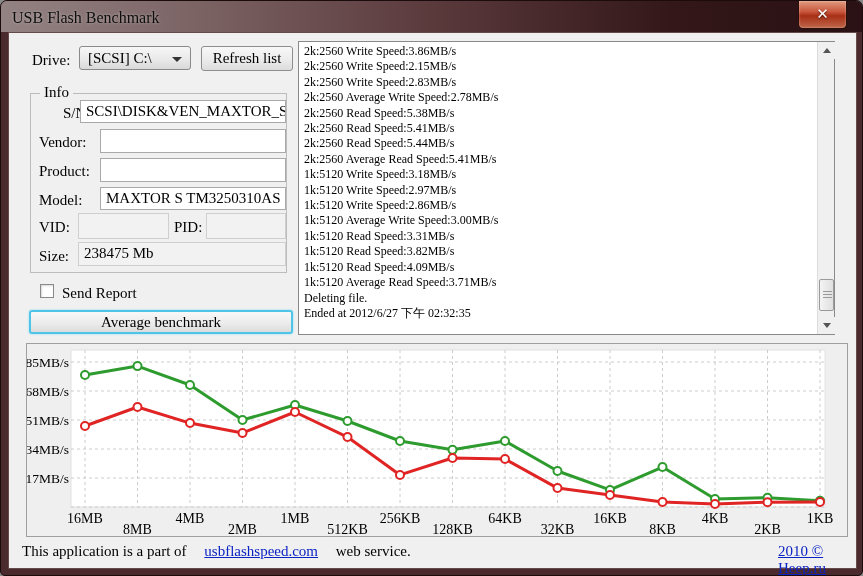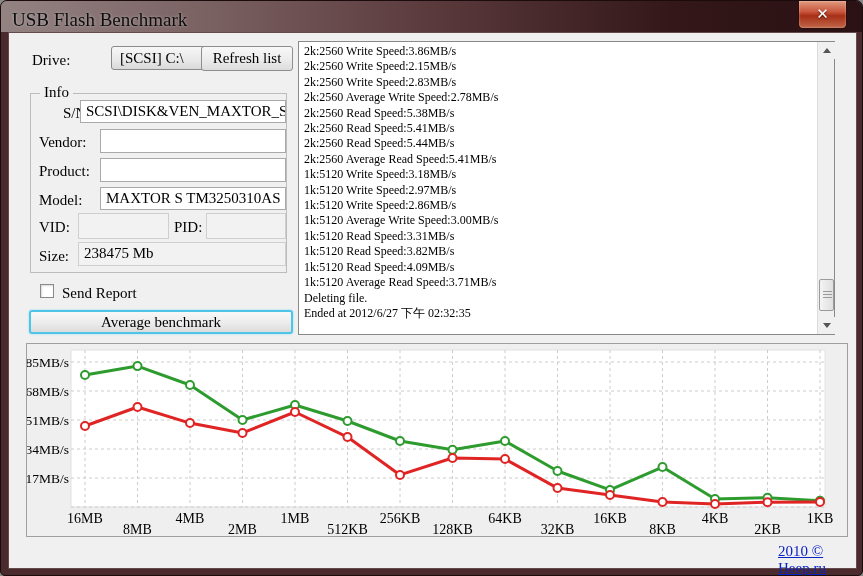--- a/index.html
+++ b/index.html
@@ -7,38 +7,38 @@
   body { font-family:"Liberation Serif", serif; font-size:15px; color:#000; position:relative; }
 
   .window { position:absolute; left:0; top:0; width:863px; height:576px;
     background:linear-gradient(180deg,#6a4c4e 0%,#533335 30%,#44242 60%,#472a2c 100%);
     background-color:#4a2a2c;
     border:1px solid #1c0b0c; border-radius:7px 7px 5px 5px;
     box-shadow:inset 0 1px 0 rgba(255,255,255,.25); overflow:hidden; }
 
   .titlebar { position:absolute; left:0; top:0; width:100%; height:31px;
     background:linear-gradient(90deg,#948383 0%,#7c6465 22%,#5b3a3c 50%,#331719 78%,#2a1113 100%); }
-  .titlebar-text { position:absolute; left:11px; top:8px; font-size:19px; color:#0d0d0d;
+  .titlebar-text { position:absolute; left:11px; top:8px; font-size:16px; color:#0d0d0d;
     text-shadow:0 0 3px rgba(255,255,255,.45); }
   .close-btn { position:absolute; left:797px; top:0px; width:49px; height:28px;
     background:linear-gradient(180deg,#e09a7e 0%,#c8563c 40%,#a72f16 55%,#c0664a 100%);
     border:1px solid #2a0d08; border-top:none; border-radius:0 0 5px 5px;
     box-shadow:inset 0 0 2px rgba(255,255,255,.6); cursor:default;
     display:flex; align-items:center; justify-content:center; }
   .close-x { color:#fff; font-family:"DejaVu Sans",sans-serif; font-size:15px; font-weight:bold;
     text-shadow:0 1px 2px rgba(0,0,0,.6); line-height:1; }
 
   .client { position:absolute; left:7px; top:31px; width:849px; height:537px;
     background:#f0f0f0; border:1px solid #66494b; }
 
   .lbl { position:absolute; color:#000; white-space:nowrap; }
 
   .combo { position:absolute; left:70px; top:13px; width:112px; height:24px;
     background:linear-gradient(180deg,#f7f7f7,#e8e8e8 60%,#d9d9d9);
-    border:1px solid #8a8a8a; border-radius:3px;margin-left:32px; }
+    border:1px solid #8a8a8a; border-radius:3px; }
   .combo-value { position:absolute; left:8px; top:3px; }
   .combo-arrow { position:absolute; right:8px; top:10px; width:0; height:0;
     border-left:5px solid transparent; border-right:5px solid transparent; border-top:5px solid #333; }
 
   .btn { position:absolute; background:linear-gradient(180deg,#f8f8f8,#ececec 55%,#dcdcdc);
     border:1px solid #8e8e8e; border-radius:3px; text-align:center; cursor:default; }
   .refresh-btn { left:192px; top:13px; width:92px; height:25px; padding-top:3px; }
   .restart-btn { left:20px; top:277px; width:264px; height:24px; padding-top:2px;
     border:2px solid #4ec5e8; box-shadow:0 0 2px #7fd8f2; }
 
@@ -231,18 +231,23 @@
           <circle cx="478" cy="115.06470588235294" r="4" fill="#fff" stroke="#e02424" stroke-width="2"></circle>
           <circle cx="530.5" cy="144.06470588235294" r="4" fill="#fff" stroke="#e02424" stroke-width="2"></circle>
           <circle cx="583" cy="151.05882352941177" r="4" fill="#fff" stroke="#e02424" stroke-width="2"></circle>
           <circle cx="635.5" cy="158.0529411764706" r="4" fill="#fff" stroke="#e02424" stroke-width="2"></circle>
           <circle cx="688" cy="159.9294117647059" r="4" fill="#fff" stroke="#e02424" stroke-width="2"></circle>
           <circle cx="740.5" cy="158.25764705882352" r="4" fill="#fff" stroke="#e02424" stroke-width="2"></circle>
           <circle cx="793" cy="157.88235294117646" r="4" fill="#fff" stroke="#e02424" stroke-width="2"></circle>
         </svg>
     </div>
 
+    <div class="footer-left">
+      <span>This application is a part of</span>
+      <span class="link" style="margin:0 14px 0 10px;">usbflashspeed.com</span>
+      <span>web service.</span>
+    </div>
     <div class="footer-right">
       <span class="link">2010 © Heep.ru</span>
     </div>
 
   </div>
 </div>
 
 </body></html>

